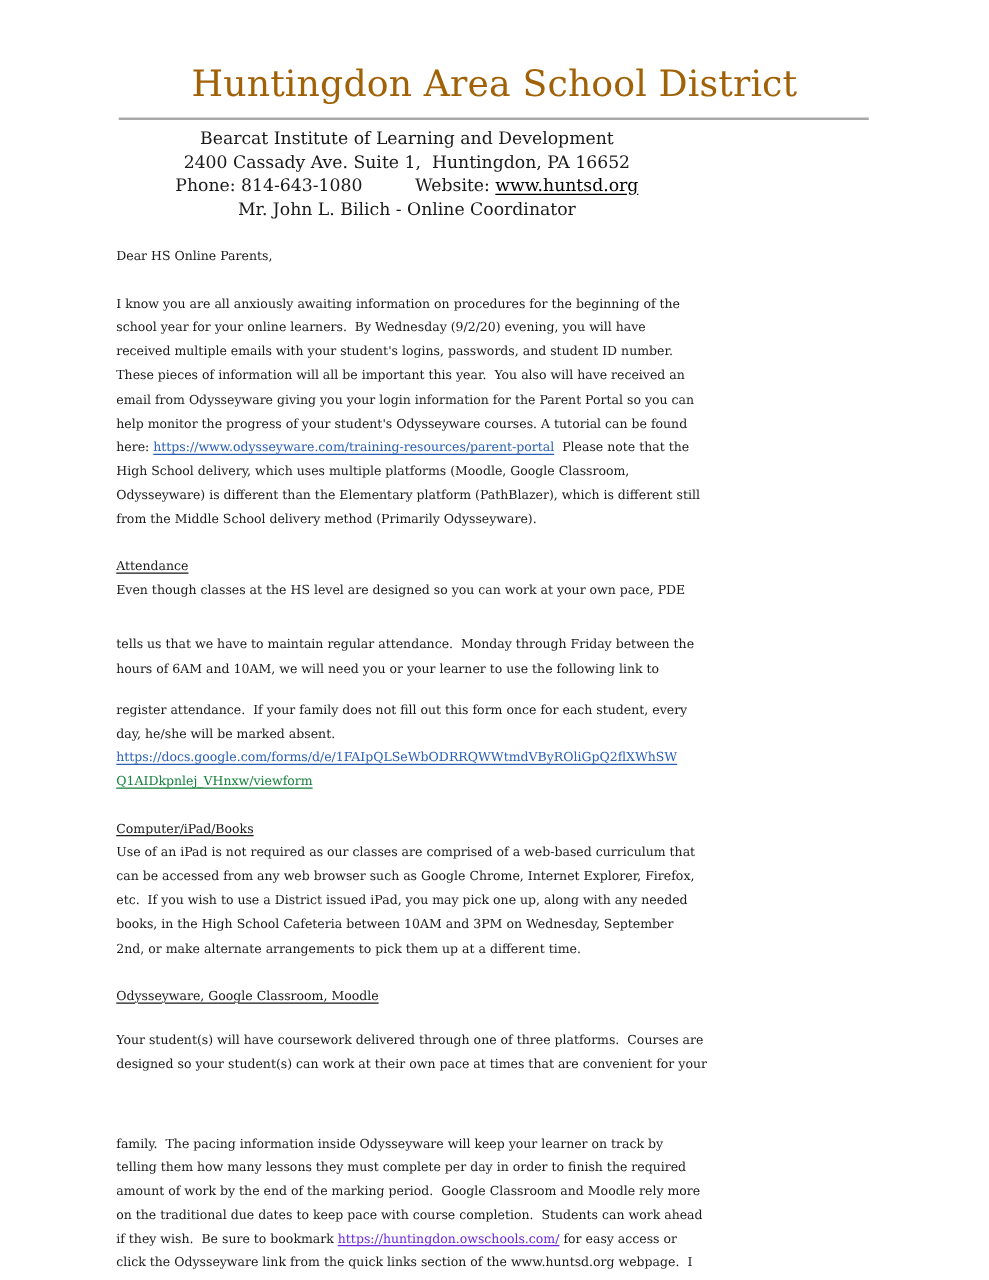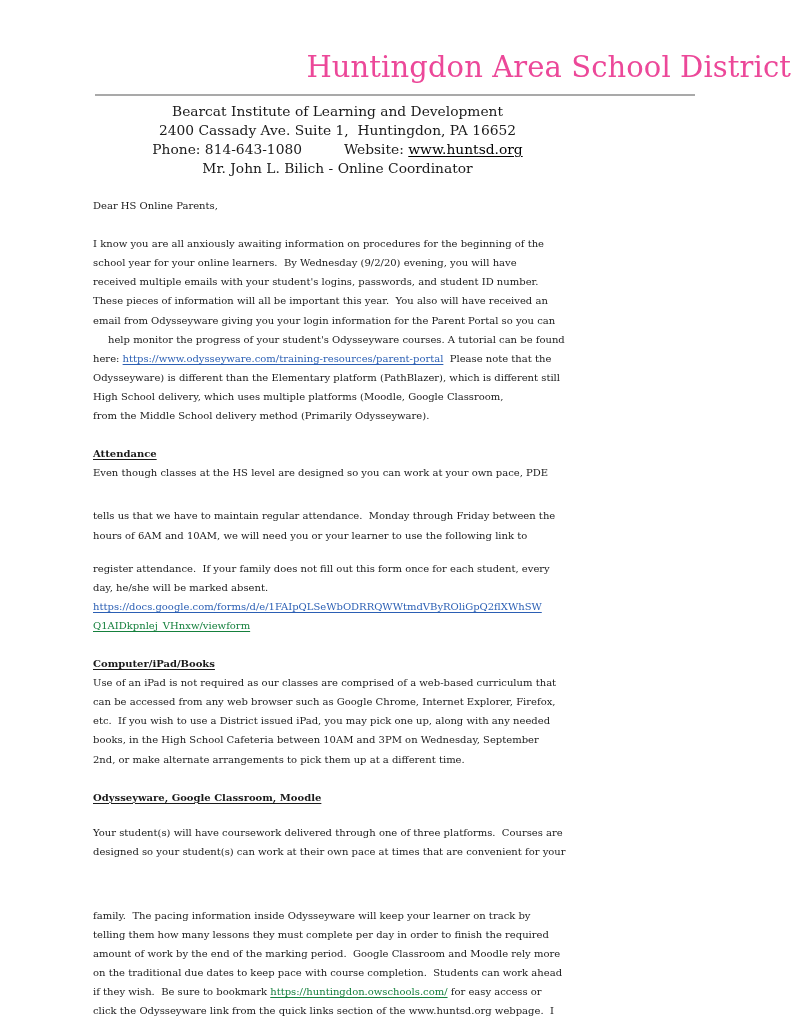--- a/index.html
+++ b/index.html
@@ -38,21 +38,21 @@
     .rule {
       position: absolute;
       left: 95px;
       top: 94px;
       width: 600px;
       height: 0;
       border-top: 2px solid #a9a9a9;
     }
     .letterhead {
       position: absolute;
-      left: 12px;
+      left: 0;
       top: 102px;
       width: 651px;
       text-align: center;
       font-size: 13.8px;
       line-height: 19px;
       color: #1a1a1a;
     }
     .letterhead .line { display: block; white-space: nowrap; }
     .letterhead .gap { display: inline-block; width: 42px; }
     a.link {
@@ -68,54 +68,54 @@
       font-size: 10px;
       line-height: 19.1px;
       color: #1a1a1a;
     }
     .body-text p {
       margin: 0 0 19.1px 0;
       white-space: nowrap;
     }
     .body-text .ln { display: block; white-space: nowrap; }
     .section-head {
-      font-weight: bold;
+      font-weight: normal;
       text-decoration: underline;
       text-underline-offset: 2px;
       display: block;
     }
   </style>
 </head>
 <body>
 
 <div class="page">
 
-  <h1 class="title" style="color: #ec4899; text-align: right;">Huntingdon Area School District</h1>
+  <h1 class="title" style="color: #a16207;">Huntingdon Area School District</h1>
   <div class="rule"></div>
 
   <div class="letterhead">
     <span class="line" style="white-space: pre;">Bearcat Institute of Learning and Development</span>
     <span class="line" style="white-space: pre;">2400 Cassady Ave. Suite 1,  Huntingdon, PA 16652</span>
     <span class="line" style="white-space: pre;"><span>Phone: 814-643-1080</span><span class="gap"></span><span>Website:</span> <a class="link" href="#" style="color: #000000;">www.huntsd.org</a></span>
     <span class="line" style="white-space: pre;">Mr. John L. Bilich - Online Coordinator</span>
   </div>
 
   <div class="body-text">
     <p>Dear HS Online Parents,</p>
 
     <p>
       <span class="ln" style="white-space: pre;">I know you are all anxiously awaiting information on procedures for the beginning of the</span>
       <span class="ln" style="white-space: pre;">school year for your online learners.  By Wednesday (9/2/20) evening, you will have</span>
       <span class="ln" style="white-space: pre;">received multiple emails with your student's logins, passwords, and student ID number.</span>
       <span class="ln" style="white-space: pre;">These pieces of information will all be important this year.  You also will have received an</span>
       <span class="ln" style="white-space: pre;">email from Odysseyware giving you your login information for the Parent Portal so you can</span>
-      <span class="ln" style="white-space: pre; margin-left: 15px;">help monitor the progress of your student's Odysseyware courses. A tutorial can be found</span>
+      <span class="ln" style="white-space: pre;">help monitor the progress of your student's Odysseyware courses. A tutorial can be found</span>
       <span class="ln" style="white-space: pre;"><span>here: </span><a class="link" href="#" style="color: rgb(43, 95, 180);">https://www.odysseyware.com/training-resources/parent-portal</a><span style="white-space:pre">  Please note that the</span></span>
+      <span class="ln" style="white-space: pre;">High School delivery, which uses multiple platforms (Moodle, Google Classroom,</span>
       <span class="ln" style="white-space: pre;">Odysseyware) is different than the Elementary platform (PathBlazer), which is different still</span>
-      <span class="ln" style="white-space: pre;">High School delivery, which uses multiple platforms (Moodle, Google Classroom,</span>
       <span class="ln" style="white-space: pre;">from the Middle School delivery method (Primarily Odysseyware).</span>
     </p>
 
     <p>
       <span class="section-head">Attendance</span>
       <span class="ln" style="white-space: pre;">Even though classes at the HS level are designed so you can work at your own pace, PDE</span>
       <span class="ln" style="white-space: pre; margin-top: 24px;">tells us that we have to maintain regular attendance.  Monday through Friday between the</span>
       <span class="ln" style="white-space: pre;">hours of 6AM and 10AM, we will need you or your learner to use the following link to</span>
       <span class="ln" style="white-space: pre; margin-top: 14px;">register attendance.  If your family does not fill out this form once for each student, every</span>
       <span class="ln" style="white-space: pre;">day, he/she will be marked absent.</span>
@@ -133,17 +133,17 @@
     </p>
 
     <p>
       <span class="section-head">Odysseyware, Google Classroom, Moodle</span>
       <span class="ln" style="white-space: pre; margin-top: 16px;">Your student(s) will have coursework delivered through one of three platforms.  Courses are</span>
       <span class="ln" style="white-space: pre;">designed so your student(s) can work at their own pace at times that are convenient for your</span>
       <span class="ln" style="white-space: pre; margin-top: 45px;">family.  The pacing information inside Odysseyware will keep your learner on track by</span>
       <span class="ln" style="white-space: pre;">telling them how many lessons they must complete per day in order to finish the required</span>
       <span class="ln" style="white-space: pre;">amount of work by the end of the marking period.  Google Classroom and Moodle rely more</span>
       <span class="ln" style="white-space: pre;">on the traditional due dates to keep pace with course completion.  Students can work ahead</span>
-      <span class="ln" style="white-space: pre;"><span style="white-space:pre">if they wish.  Be sure to bookmark </span><a class="link" href="#" style="color: #15803d;">https://huntingdon.owschools.com/</a><span style="white-space:pre"> for easy access or</span></span>
+      <span class="ln" style="white-space: pre;"><span style="white-space:pre">if they wish.  Be sure to bookmark </span><a class="link" href="#" style="color: #6d28d9;">https://huntingdon.owschools.com/</a><span style="white-space:pre"> for easy access or</span></span>
       <span class="ln" style="white-space: pre;">click the Odysseyware link from the quick links section of the www.huntsd.org webpage.  I</span>
     </p>
   </div>
 </div>
 
 </body></html>

